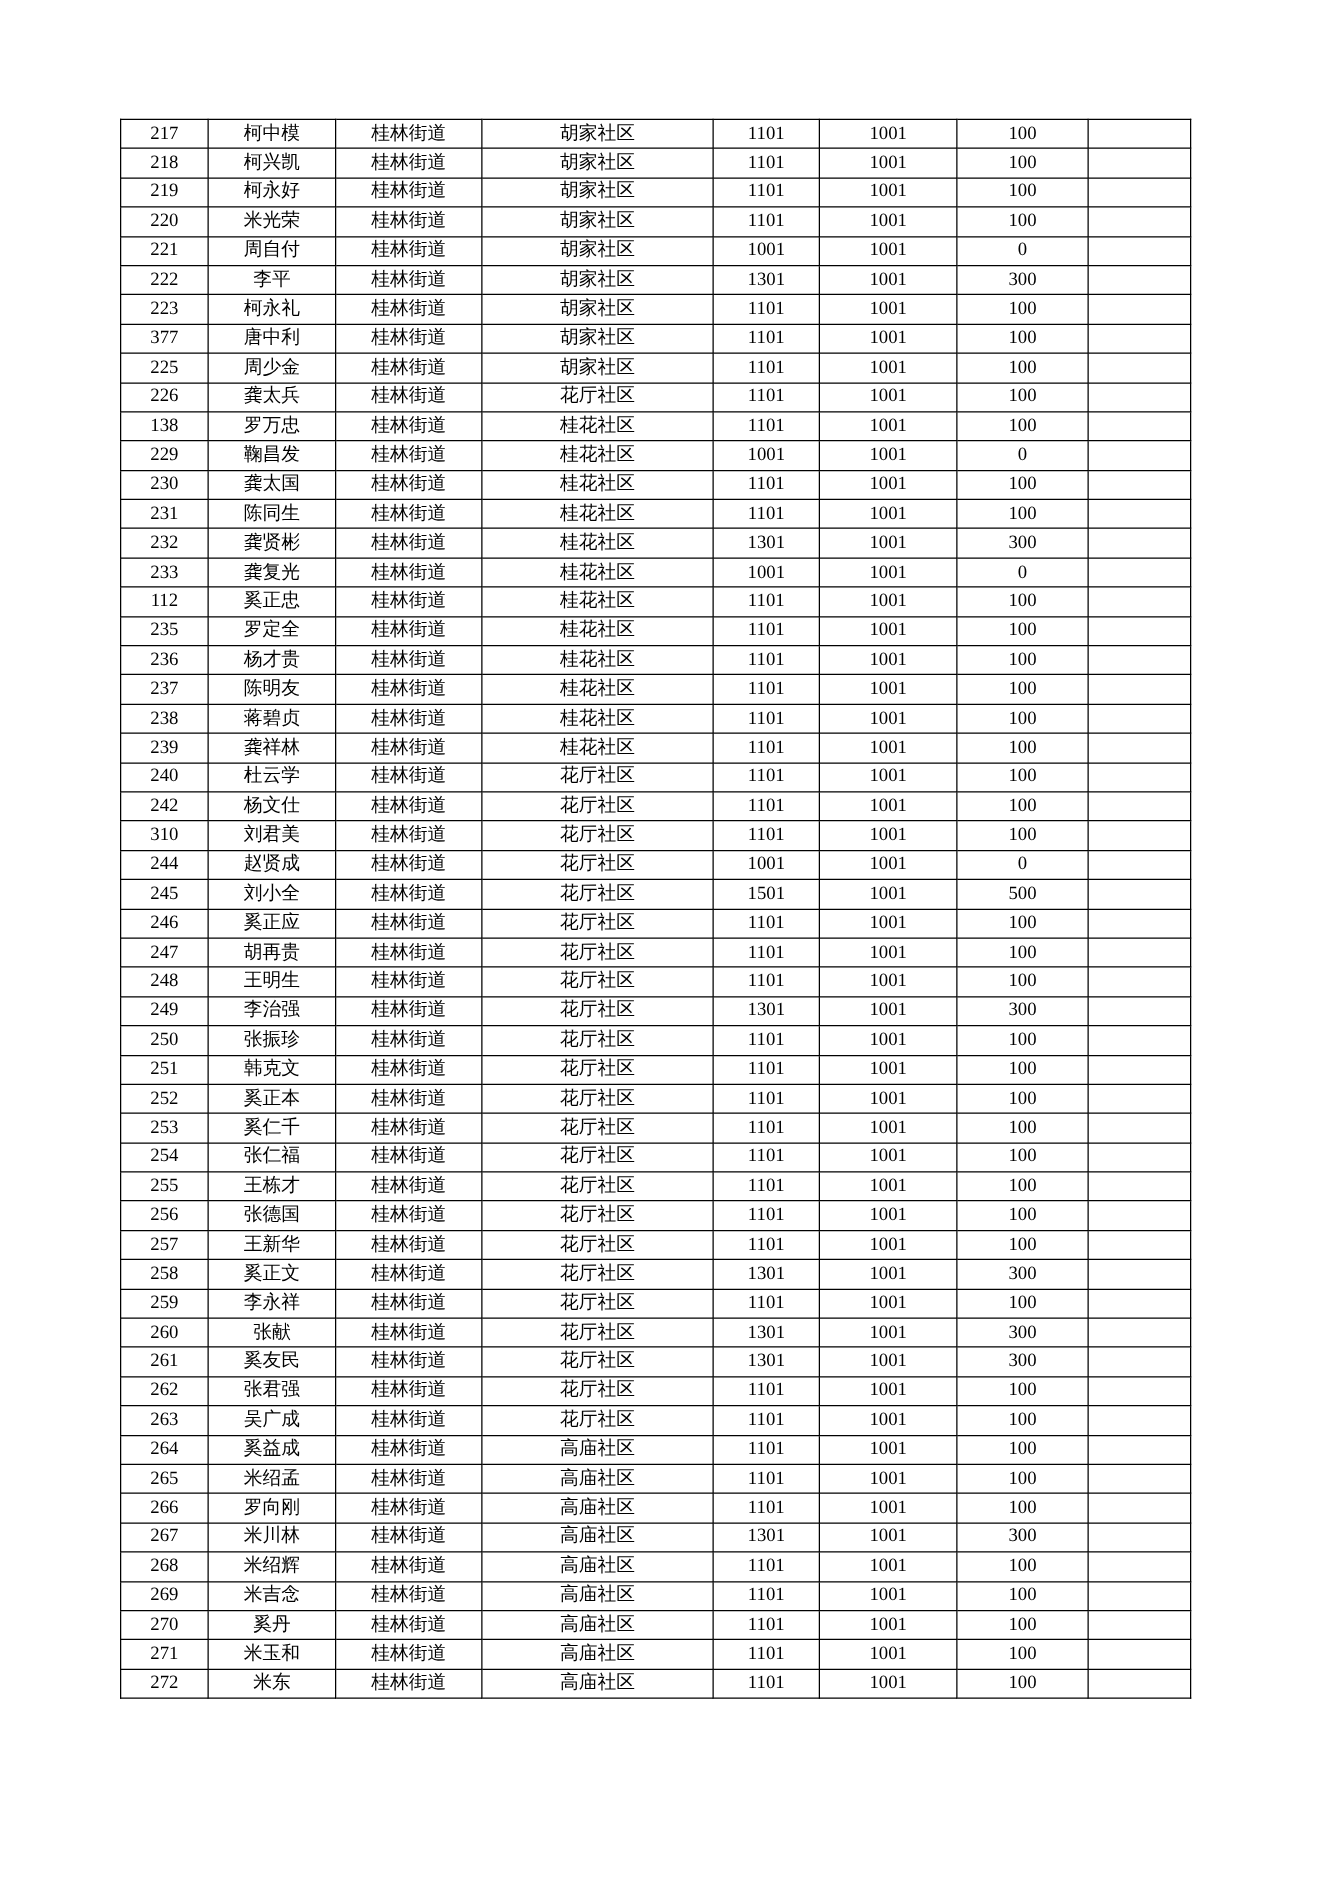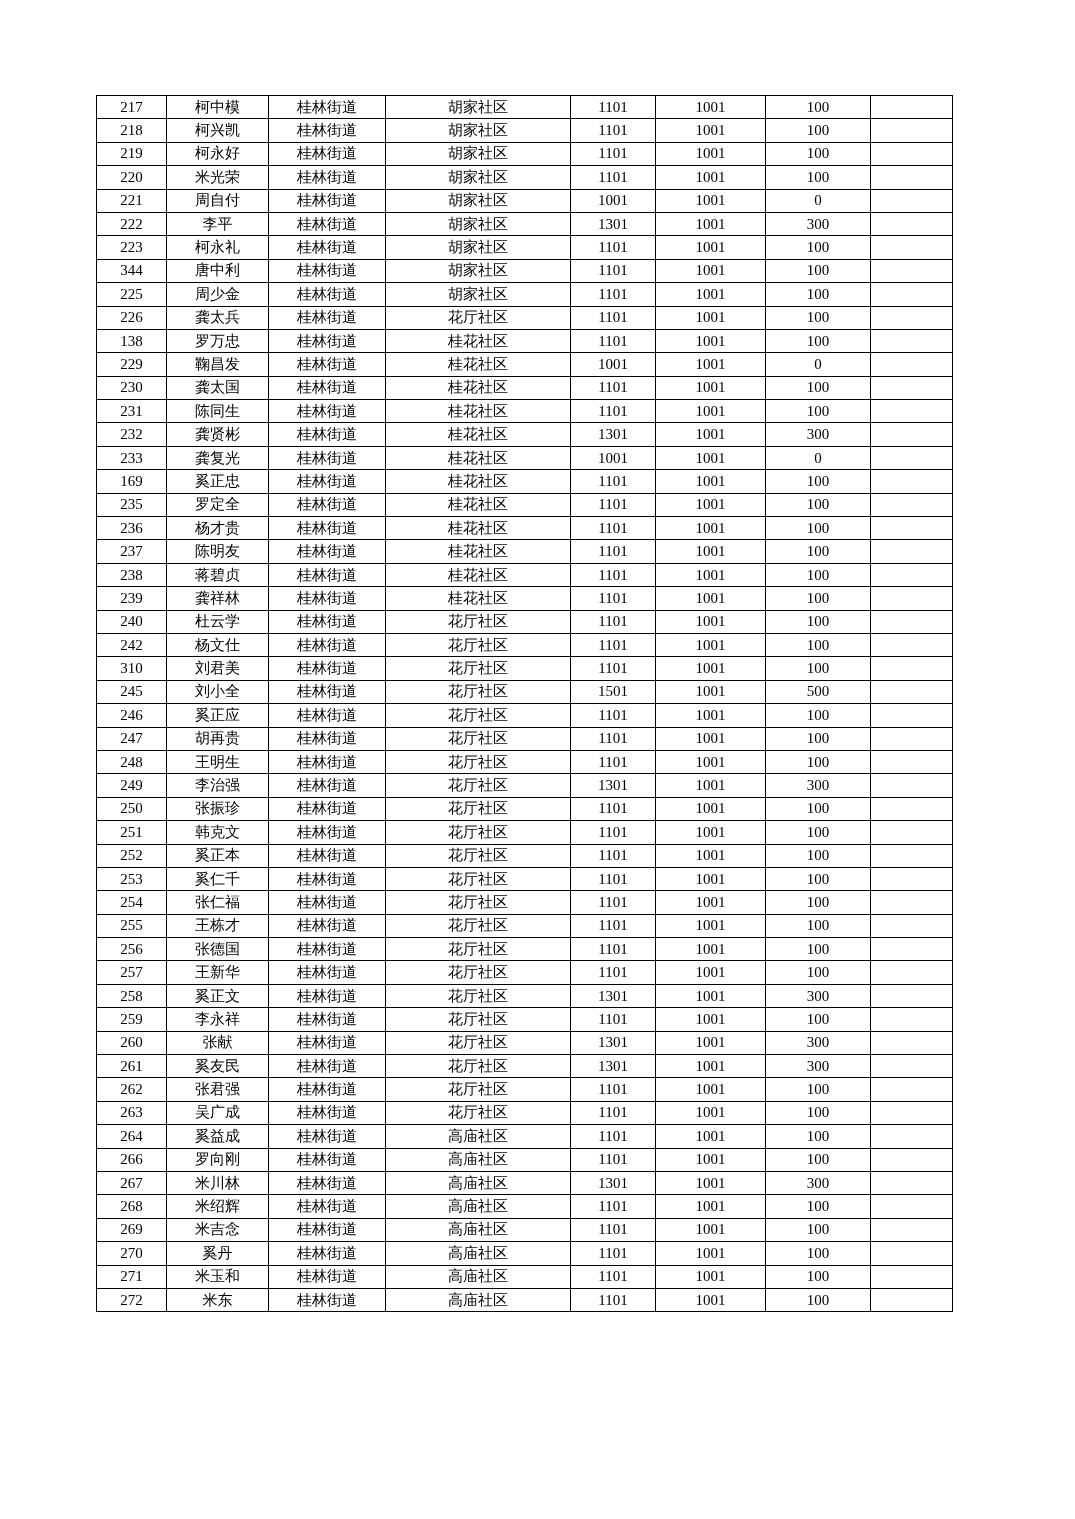--- a/index.html
+++ b/index.html
@@ -131,21 +131,21 @@
           <td>223</td>
           <td>柯永礼</td>
           <td>桂林街道</td>
           <td>胡家社区</td>
           <td>1101</td>
           <td>1001</td>
           <td>100</td>
           <td></td>
         </tr>
         <tr>
-          <td>344</td>
+          <td>377</td>
           <td>唐中利</td>
           <td>桂林街道</td>
           <td>胡家社区</td>
           <td>1101</td>
           <td>1001</td>
           <td>100</td>
           <td></td>
         </tr>
         <tr>
           <td>225</td>
@@ -221,21 +221,21 @@
           <td>233</td>
           <td>龚复光</td>
           <td>桂林街道</td>
           <td>桂花社区</td>
           <td>1001</td>
           <td>1001</td>
           <td>0</td>
           <td></td>
         </tr>
         <tr>
-          <td>169</td>
+          <td>112</td>
           <td>奚正忠</td>
           <td>桂林街道</td>
           <td>桂花社区</td>
           <td>1101</td>
           <td>1001</td>
           <td>100</td>
           <td></td>
         </tr>
         <tr>
           <td>235</td>
@@ -311,20 +311,30 @@
           <td>310</td>
           <td>刘君美</td>
           <td>桂林街道</td>
           <td>花厅社区</td>
           <td>1101</td>
           <td>1001</td>
           <td>100</td>
           <td></td>
         </tr>
         <tr>
+          <td>244</td>
+          <td>赵贤成</td>
+          <td>桂林街道</td>
+          <td>花厅社区</td>
+          <td>1001</td>
+          <td>1001</td>
+          <td>0</td>
+          <td></td>
+        </tr>
+        <tr>
           <td>245</td>
           <td>刘小全</td>
           <td>桂林街道</td>
           <td>花厅社区</td>
           <td>1501</td>
           <td>1001</td>
           <td>500</td>
           <td></td>
         </tr>
         <tr>
@@ -503,20 +513,30 @@
           <td>桂林街道</td>
           <td>花厅社区</td>
           <td>1101</td>
           <td>1001</td>
           <td>100</td>
           <td></td>
         </tr>
         <tr>
           <td>264</td>
           <td>奚益成</td>
+          <td>桂林街道</td>
+          <td>高庙社区</td>
+          <td>1101</td>
+          <td>1001</td>
+          <td>100</td>
+          <td></td>
+        </tr>
+        <tr>
+          <td>265</td>
+          <td>米绍孟</td>
           <td>桂林街道</td>
           <td>高庙社区</td>
           <td>1101</td>
           <td>1001</td>
           <td>100</td>
           <td></td>
         </tr>
         <tr>
           <td>266</td>
           <td>罗向刚</td>

